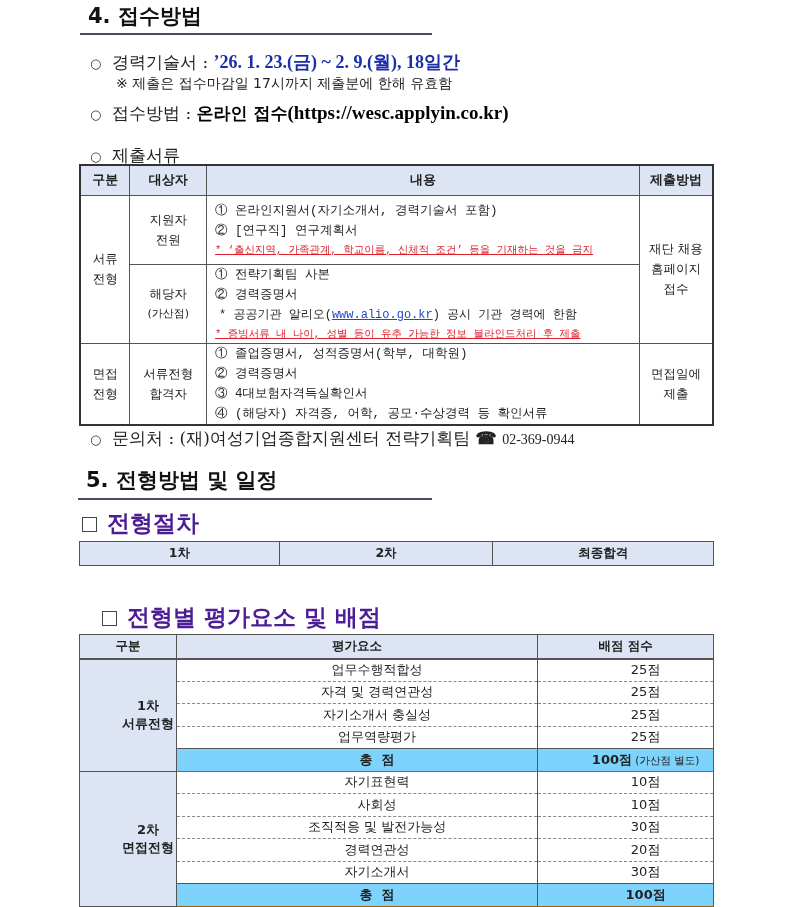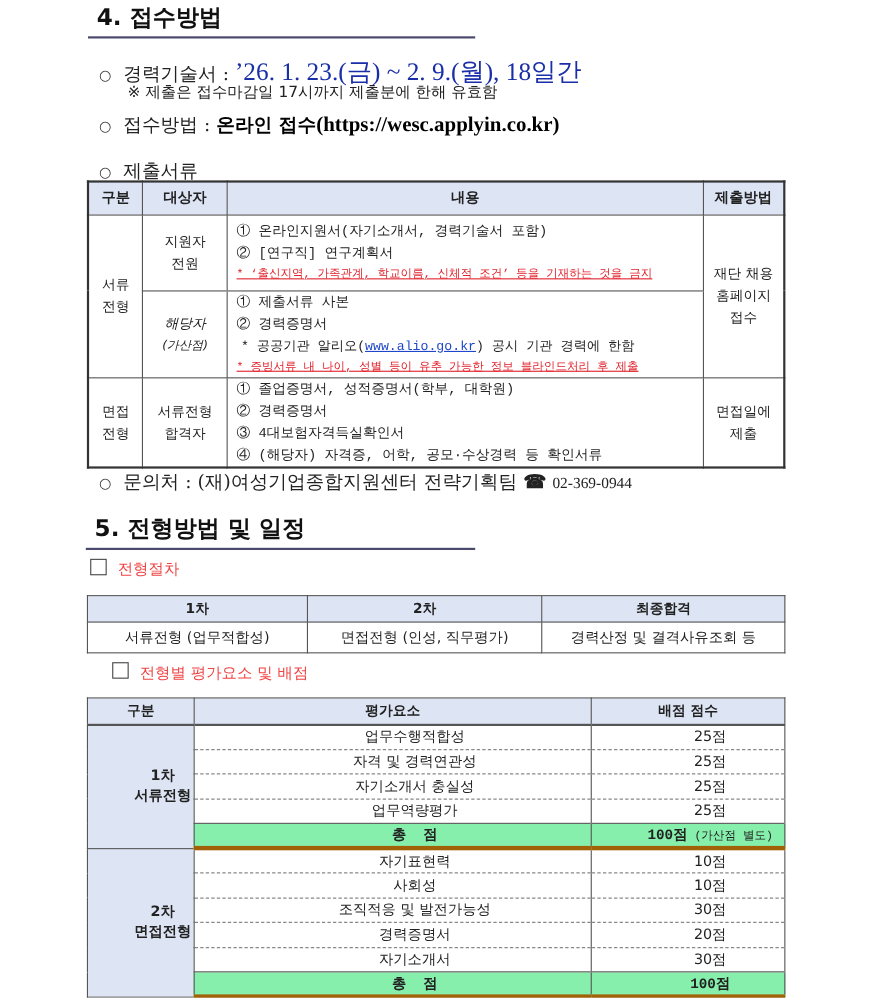--- a/index.html
+++ b/index.html
@@ -8,21 +8,21 @@
       font-family: "DejaVu Sans", sans-serif; color: #111; overflow: hidden;
     }
     .abs { position: absolute; }
     .heading {
       font-family: "DejaVu Sans", sans-serif; font-weight: bold; font-size: 21px; color: #111;
       white-space: nowrap;
     }
     .hline { position: absolute; height: 2px; background: #4a4a6e; }
     .bullet-line { position: absolute; white-space: nowrap; font-size: 17px; font-family: "DejaVu Serif", serif; color: #222; }
     .bullet-line .circ { display: inline-block; width: 22px; font-size: 13px; color: #333; }
-    .blue { color: #1a2ea8; font-weight: normal; font-family: "Liberation Serif", serif; font-size: 23px; text-align: right; }
+    .blue { color: #1a2ea8; font-weight: bold; font-family: "Liberation Serif", serif; font-size: 18px; text-align: right; }
     .bold-b { font-weight: bold; color: #000; font-family: "DejaVu Sans", sans-serif; font-size: 17px; }
     .url-b { font-weight: bold; color: #000; font-family: "Liberation Serif", serif; font-size: 19px; }
     .note { position: absolute; font-size: 14px; color: #222; white-space: nowrap; font-family: "DejaVu Sans", sans-serif; }
 
     table { border-collapse: collapse; position: absolute; font-family: "DejaVu Sans", sans-serif; }
     td, th { text-align: center; vertical-align: middle; font-size: 12.5px; color: #222; }
 
     
     #t1 { left: 79px; top: 164px; width: 635px; border: 2px solid #333; }
     #t1 th { background: #dde4f4; font-weight: bold; height: 30px; border: 1px solid #555; font-size: 13px; }
@@ -36,24 +36,24 @@
     #t2 { left: 79px; top: 541px; width: 635px; border: 1.5px solid #333; }
     #t2 th { background: #dde4f4; font-weight: bold; height: 24px; border: 1px solid #555; font-size: 12.5px; }
     #t2 td { height: 28px; border: 1px solid #555; font-size: 13px; }
 
     
     #t3 { left: 79px; top: 634px; width: 635px; border: 1.5px solid #333; }
     #t3 th { background: #dde4f4; font-weight: bold; height: 24px; border: 1px solid #555; border-bottom: 2px solid #555; font-size: 12.5px; }
     #t3 td { height: 22.5px; border-left: 1px solid #555; border-right: 1px solid #555; font-size: 13px; padding-left: 40px; }
     #t3 td.item { border-bottom: 1px dashed #888; }
     #t3 td.group { background: #dde4f4; font-weight: bold; font-size: 13px; line-height: 18px; border: 1px solid #555; }
-    #t3 tr.total td { background: #86efac; font-weight: bold; border-top: 1px solid #555; border-bottom: 4px solid #a16207; font-family: Liberation Mono, monospace; }
+    #t3 tr.total td { background: #7dd3fc; font-weight: bold; border-top: 1px solid #555; border-bottom: 1px solid #a16207; }
     #t3 tr.total td .sub { font-weight: normal; font-size: 10.5px; }
     .checkbox-sq { display: inline-block; width: 15px; height: 15px; border: 1.3px solid #444; vertical-align: -1px; margin-right: 10px; }
-    .sub-heading { position: absolute; font-weight: normal; font-size: 14px; white-space: nowrap; color: #ef4444; }
+    .sub-heading { position: absolute; font-weight: bold; font-size: 23px; white-space: nowrap; color: #4c1d95; }
   </style>
 </head>
 <body>
 
 <div class="abs heading" style="left:88px; top:2px;">4. 접수방법</div>
 <div class="hline" style="left:80px; top:33px; width:352px;"></div>
 
 <div class="bullet-line" style="left:90px; top:50px;">
   <span class="circ">○</span><span>경력기술서 : </span><span class="blue">’26. 1. 23.(금) ~ 2. 9.(월), 18일간</span>
 </div>
@@ -95,26 +95,26 @@
       <div>② [연구직] 연구계획서</div>
       <span class="red">* ‘출신지역, 가족관계, 학교이름, 신체적 조건’ 등을 기재하는 것을 금지</span>
     </td>
     <td rowspan="2">
       <div>재단 채용</div>
       <div>홈페이지</div>
       <div>접수</div>
     </td>
   </tr>
   <tr>
-    <td style="height:78px;font-style:italic;">
+    <td style="height:78px;">
       <div>해당자</div>
       <div class="small">(가산점)</div>
     </td>
     <td class="content">
-      <div>① 제출서류 사본</div>
+      <div>① 전략기획팀 사본</div>
       <div>② 경력증명서</div>
       <div style="font-size:12px; padding-left:4px;"><span>* 공공기관 알리오(</span><a class="link">www.alio.go.kr</a><span>) 공시 기관 경력에 한함</span></div>
       <span class="red">* 증빙서류 내 나이, 성별 등이 유추 가능한 정보 블라인드처리 후 제출</span>
     </td>
   </tr>
   <tr>
     <td>
       <div>면접</div>
       <div>전형</div>
     </td>
@@ -152,25 +152,20 @@
       <col style="width:200px">
       <col style="width:214px">
       <col style="width:221px">
     </colgroup>
   <tbody>
       <tr>
     <th>1차</th>
     <th>2차</th>
     <th>최종합격</th>
   </tr>
-  <tr>
-    <td>서류전형 (업무적합성)</td>
-    <td>면접전형 (인성, 직무평가)</td>
-    <td>경력산정 및 결격사유조회 등</td>
-  </tr>
 </tbody>
   </table>
 
 <div class="sub-heading" style="left:82px; top:602px;padding-left:20px;">
   <span class="checkbox-sq"></span><span>전형별 평가요소 및 배점</span>
 </div>
 
 <table id="t3">
   <colgroup>
       <col style="width:97px">
@@ -219,21 +214,21 @@
   </tr>
   <tr>
     <td class="item">사회성</td>
     <td class="item">10점</td>
   </tr>
   <tr>
     <td class="item">조직적응 및 발전가능성</td>
     <td class="item">30점</td>
   </tr>
   <tr>
-    <td class="item">경력증명서</td>
+    <td class="item">경력연관성</td>
     <td class="item">20점</td>
   </tr>
   <tr>
     <td>자기소개서</td>
     <td>30점</td>
   </tr>
   <tr class="total">
     <td style="white-space:pre;">총  점</td>
     <td><span>100점</span><span class="sub"></span></td>
   </tr>

